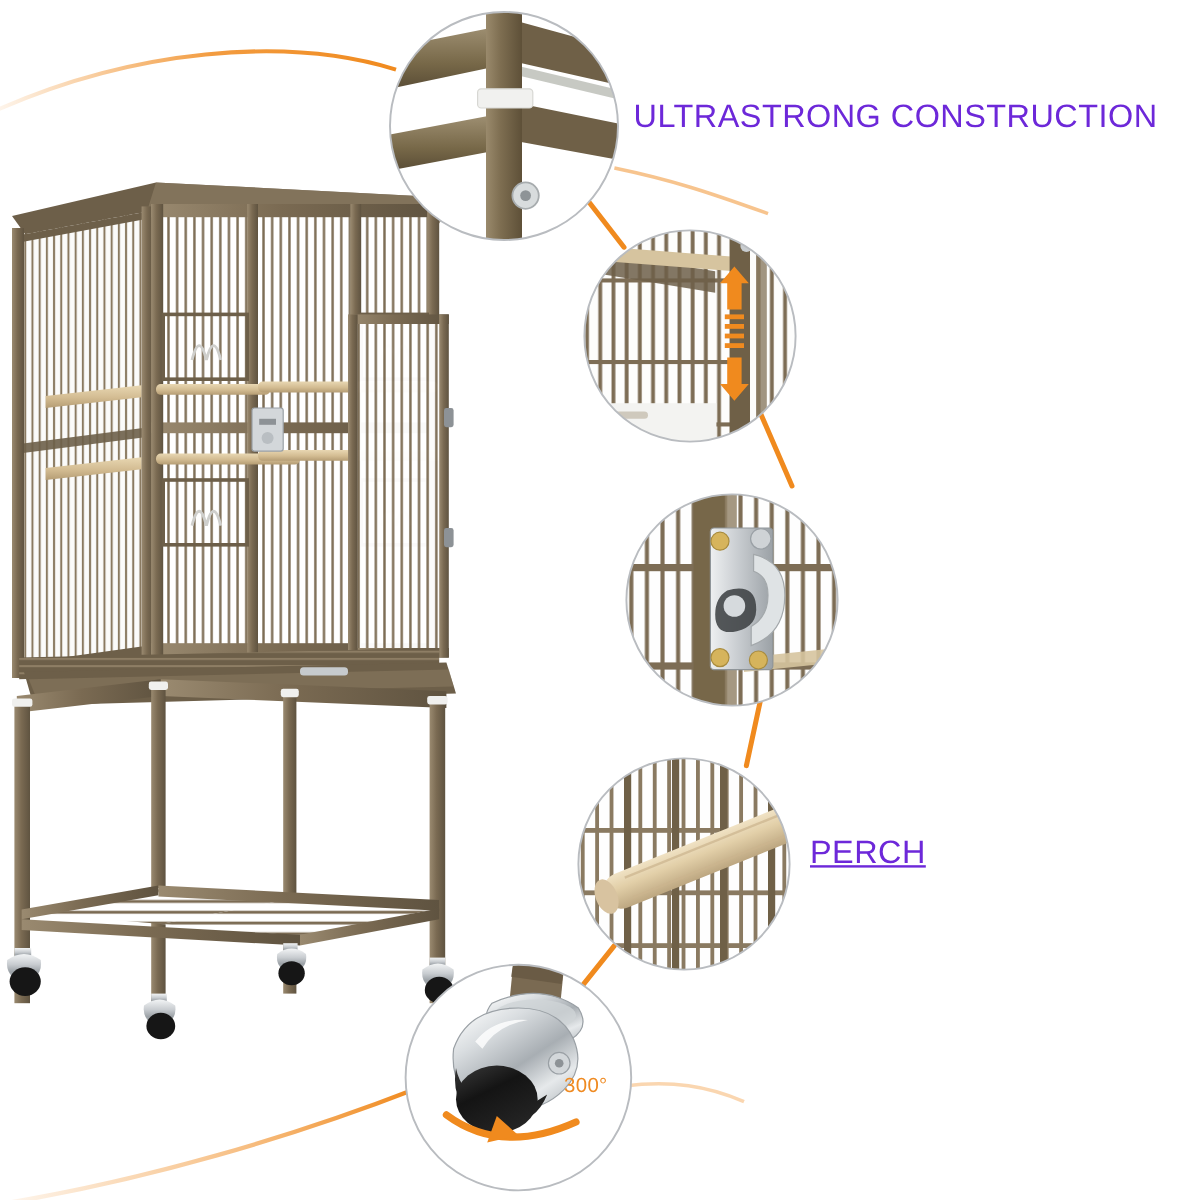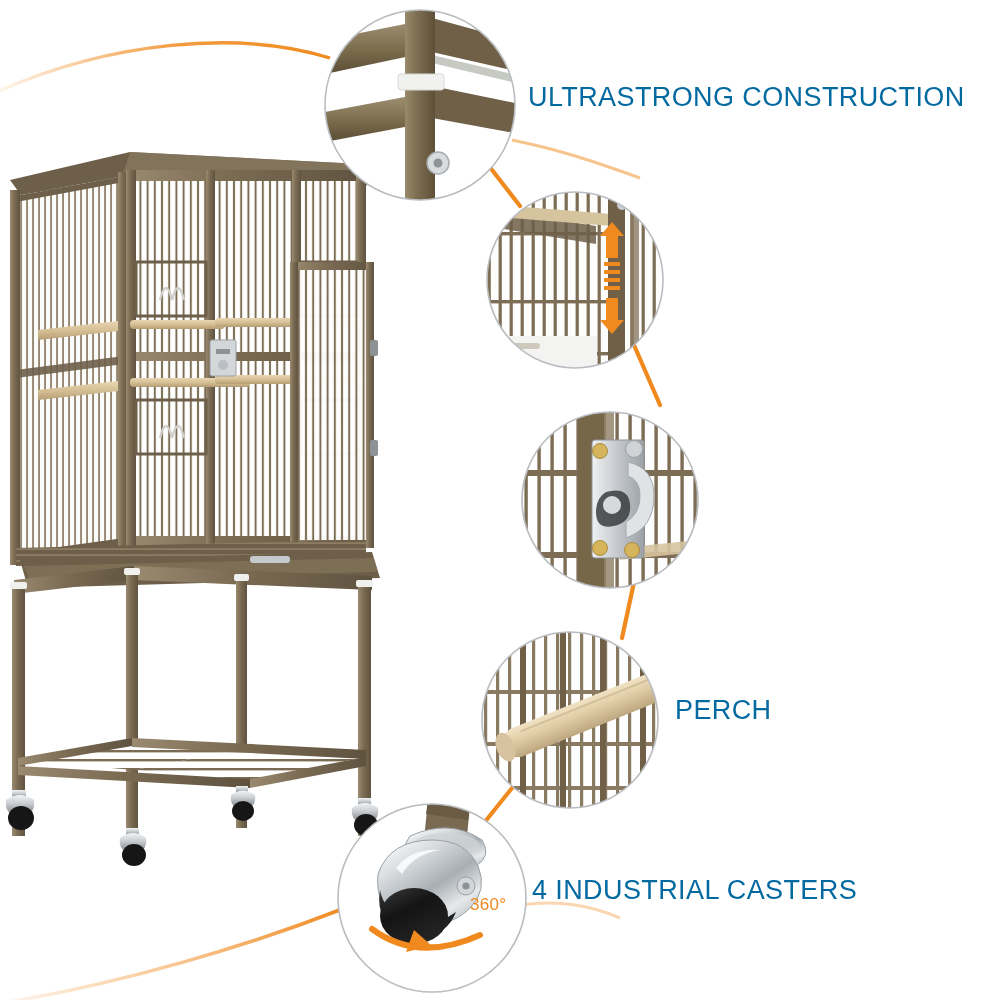--- a/index.html
+++ b/index.html
@@ -10,30 +10,30 @@
     overflow:hidden;
     position:relative;
   }
   #stage{position:absolute;left:0;top:0;width:1000px;height:1000px;}
   .layer{position:absolute;left:0;top:0;width:1000px;height:1000px;}
   svg.layer{pointer-events:none;}
 
   
   .callout-label{
     position:absolute;
-    color:#0369a1;
+    color:#6d28d9;
     font-weight:400;
     letter-spacing:0.4px;
     line-height:1.18;
     white-space:pre-line;
   }
   #label-construction{left:528px;top:82px;font-size:27px;}
   #label-feeder{left:673px;top:258px;font-size:27px;}
   #label-lock{left:720px;top:463px;font-size:27px;}
-  #label-perch{left:675px;top:695px;font-size:27px;}
+  #label-perch{left:675px;top:695px;font-size:27px;text-decoration:underline;}
   #label-casters{left:532px;top:875px;font-size:27px;}
 
   .deg-badge{
     position:absolute;
     left:470px;top:895px;
     font-size:17px;
     color:#ef8a21;
     font-weight:400;
     letter-spacing:0.3px;
   }
@@ -445,17 +445,16 @@
     </g>
     <circle cx="432" cy="898" r="94" fill="none" stroke="#b9bcc0" stroke-width="1.6"></circle>
   </svg>
 
   <div class="callout-label" id="label-construction">ULTRASTRONG CONSTRUCTION</div>
 
 
 
   <div class="callout-label" id="label-perch">PERCH</div>
 
-  <div class="callout-label" id="label-casters">4 INDUSTRIAL CASTERS</div>
-
-  <div class="deg-badge">360°</div>
+
+  <div class="deg-badge">300°</div>
 
 </div>
 
 </body></html>

